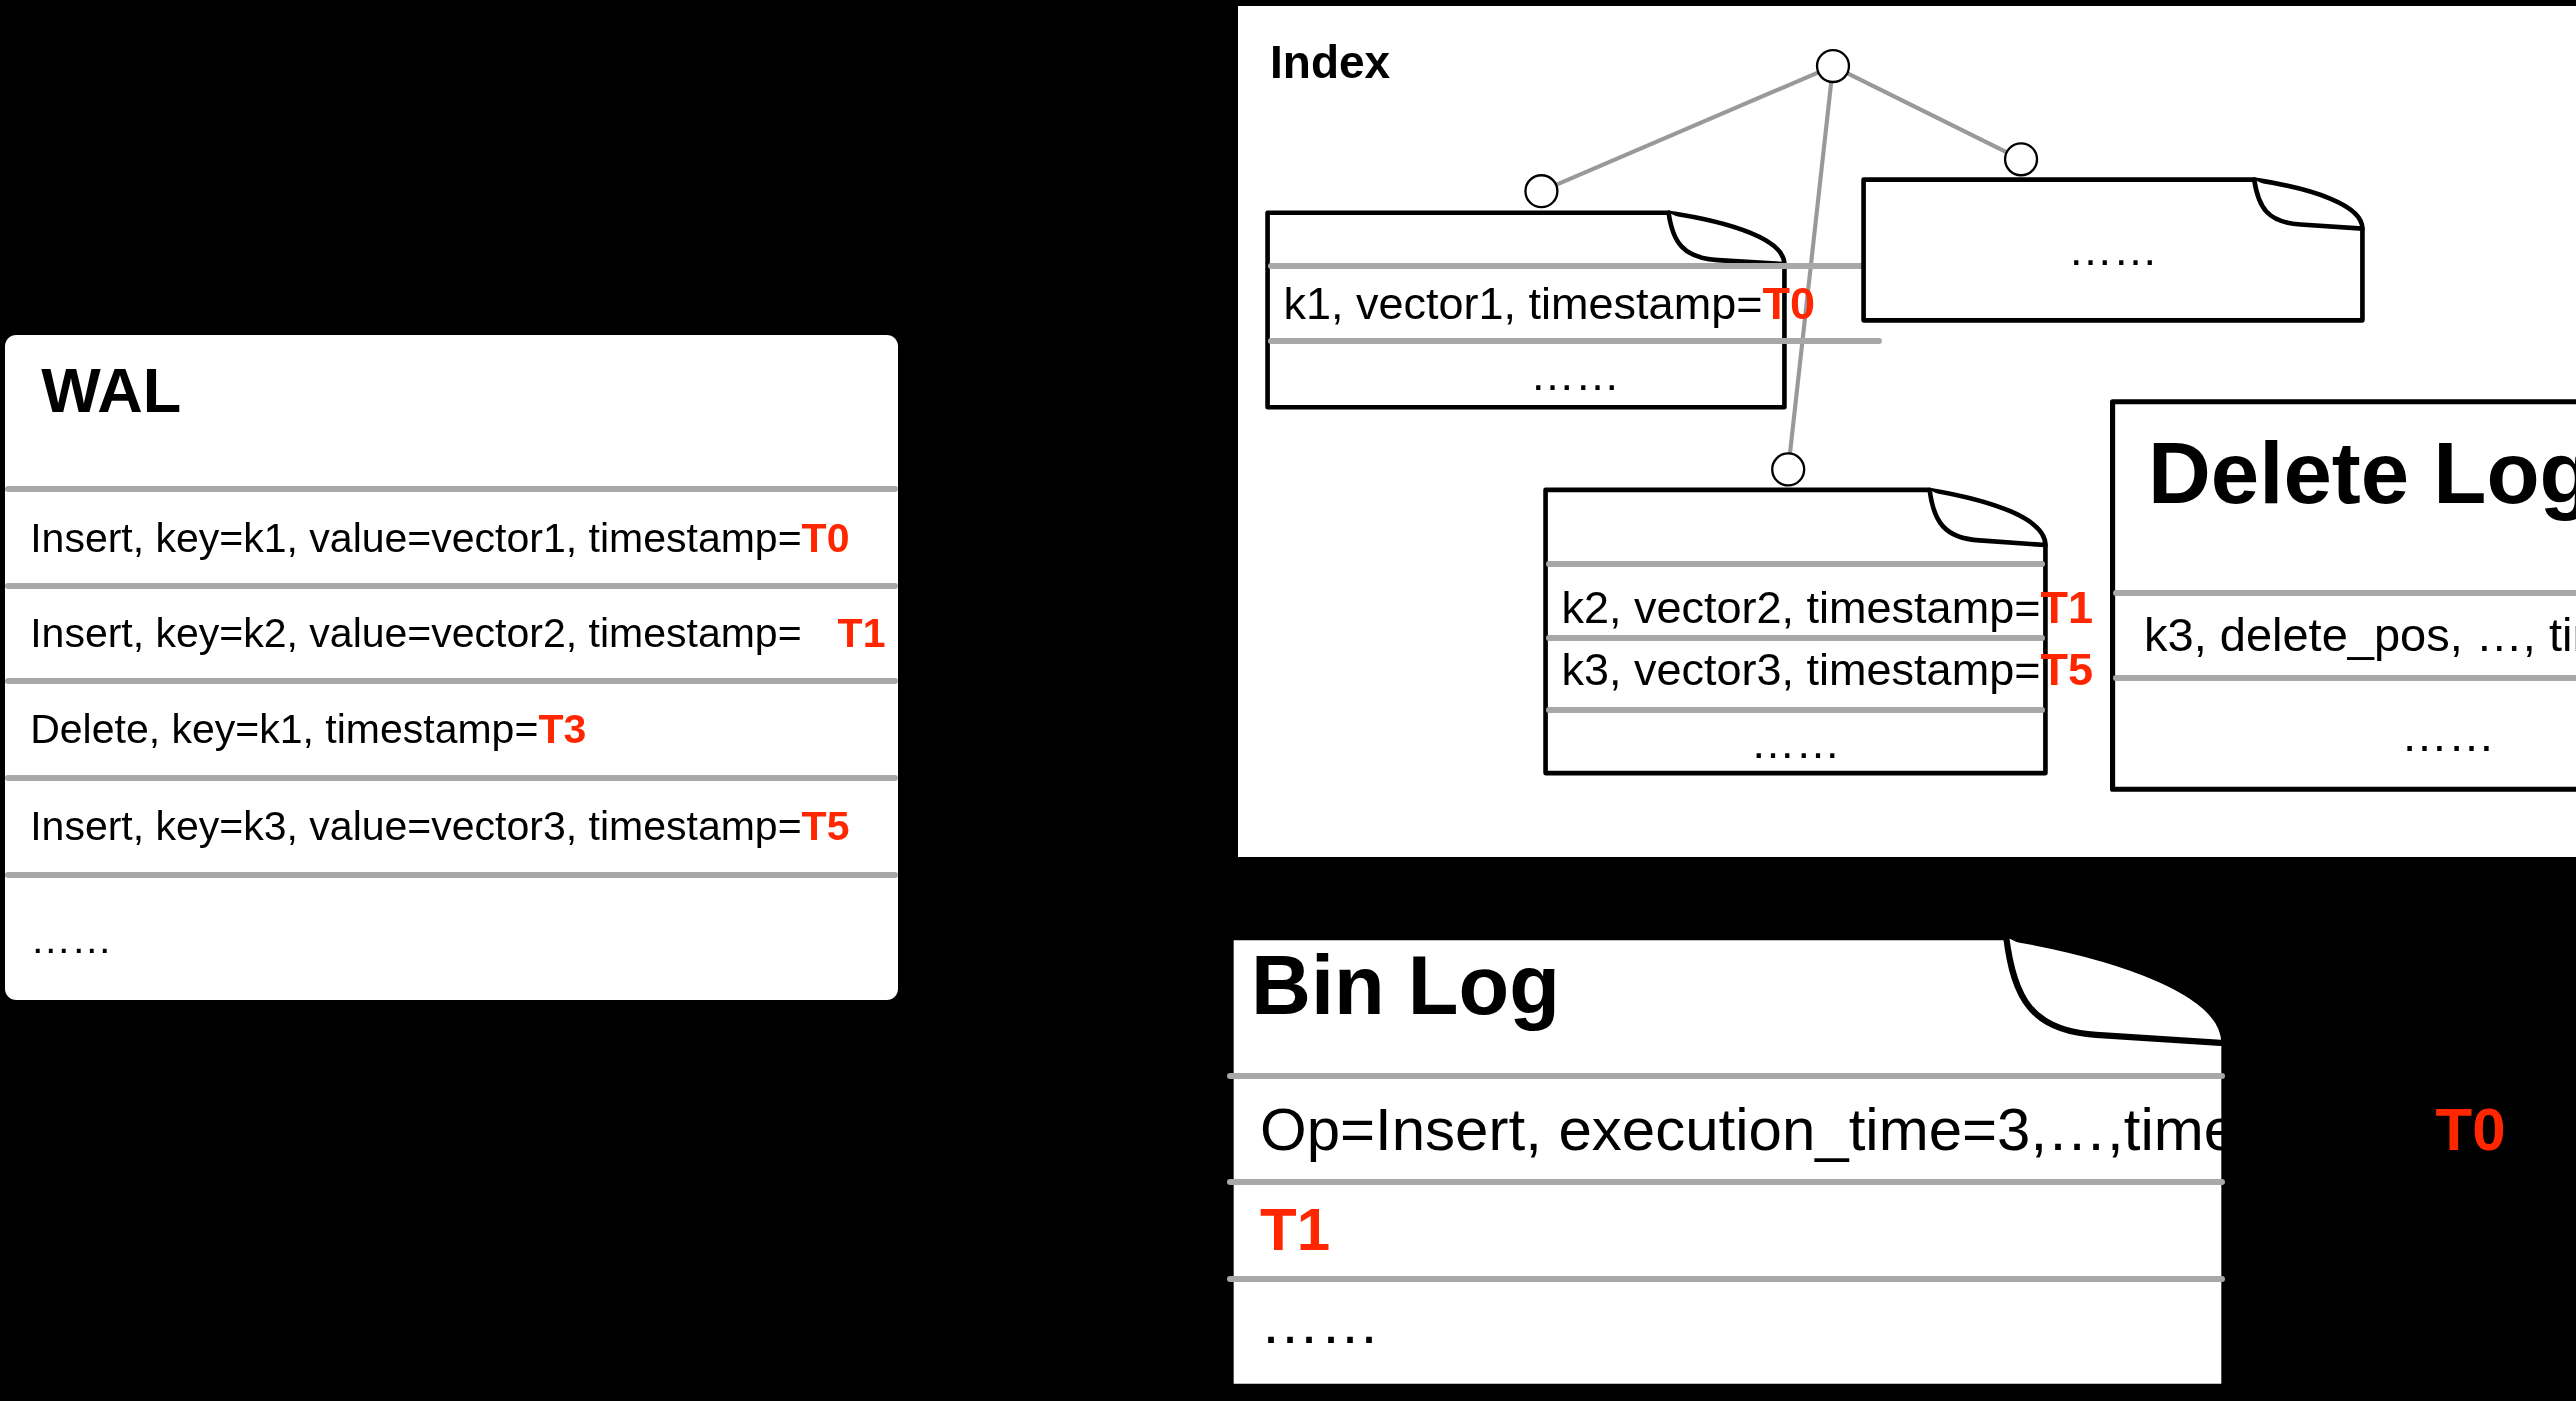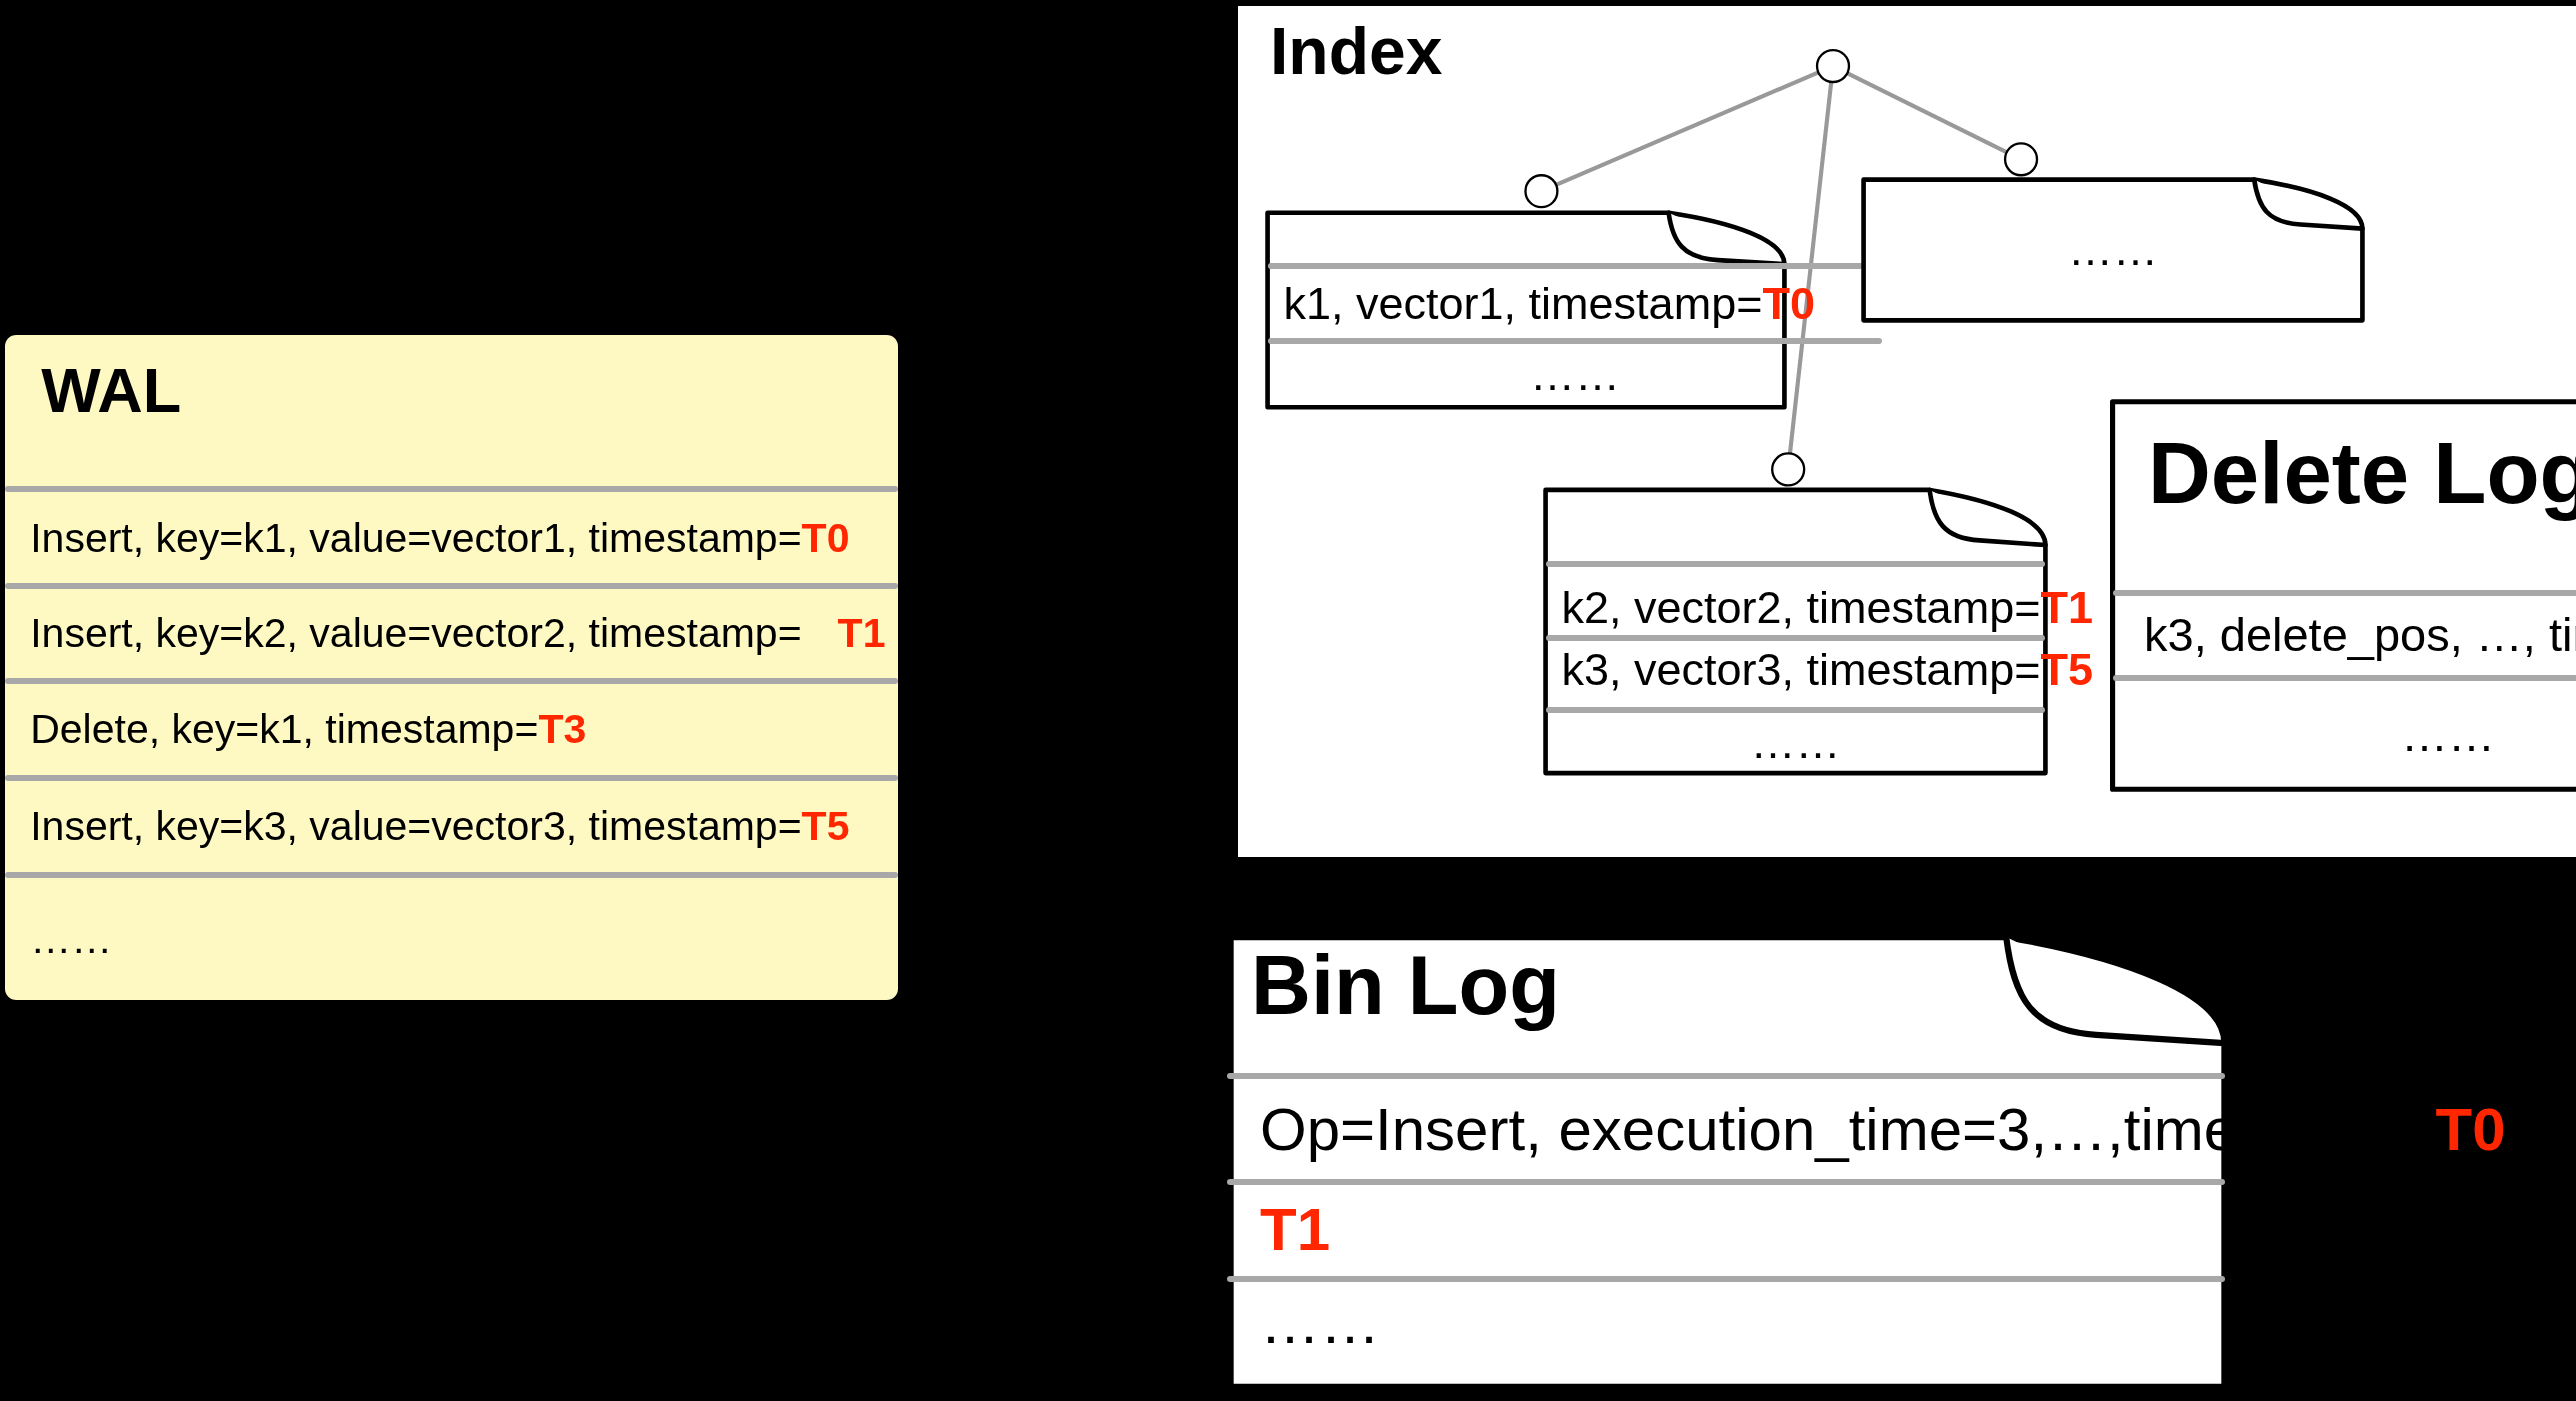--- a/index.html
+++ b/index.html
@@ -1,21 +1,21 @@
 <!DOCTYPE html>
 <html style="font-size:8.2px"><head>
 <meta charset="utf-8">
 <style>
   html,body{margin:0;padding:0;background:#000;}
   .canvas{
     position:relative;width:2817px;height:1402px;background:#000;overflow:hidden;
     font-family:"Liberation Sans",sans-serif;color:#000;
   }
   .abs{position:absolute;}
-  .box{position:absolute;background:#fef9c3;}
+  .box{position:absolute;background:#ffffff;}
   .title{position:absolute;font-weight:700;line-height:1;color:#000;white-space:nowrap;}
   .band{position:absolute;display:flex;align-items:center;white-space:nowrap;}
   .band.center{justify-content:center;}
   .hr{position:absolute;height:5.7px;background:#a8a8a8;border-radius:3.1px;}
   .ts{color:#ff2600;font-weight:700;}
   .row-wal{font-size:41px;}
   .row-ix{font-size:45px;}
   .row-dl{font-size:47px;}
   .row-bl{font-size:60px;}
   .file{position:absolute;}
@@ -56,21 +56,21 @@
         <span class="ts">T5</span>
     </div>
     <div class="band row-wal" style="left:25px;right:5.2px;top:543px;height:122px;">
       <span>……</span>
         <span class="ts"></span>
     </div>
   </div>
 
   <div class="abs" style="left:1232px;top:0;width:1585px;height:863px;background:#fff;border:6.7px solid #000;box-sizing:border-box;">
   </div>
-  <div class="title" style="left:1270px;top:18px;font-size:66px;">Index</div>
+  <div class="title" style="left:1270px;top:39px;font-size:46px;">Index</div>
 
   <svg class="abs" width="2817" height="1402" viewBox="0 0 5468 2721" style="left:0;top:0;pointer-events:none;">
     <line class="edge" x1="3558" y1="128" x2="2992" y2="371"></line>
     <line class="edge" x1="3558" y1="128" x2="3923" y2="309"></line>
     <line class="edge" x1="3558" y1="128" x2="3471" y2="911"></line>
     <circle class="node" cx="3558" cy="128" r="31"></circle>
     <circle class="node" cx="2992" cy="371" r="31"></circle>
     <circle class="node" cx="3923" cy="309" r="31"></circle>
     <circle class="node" cx="3471" cy="911" r="31"></circle>
   </svg>

